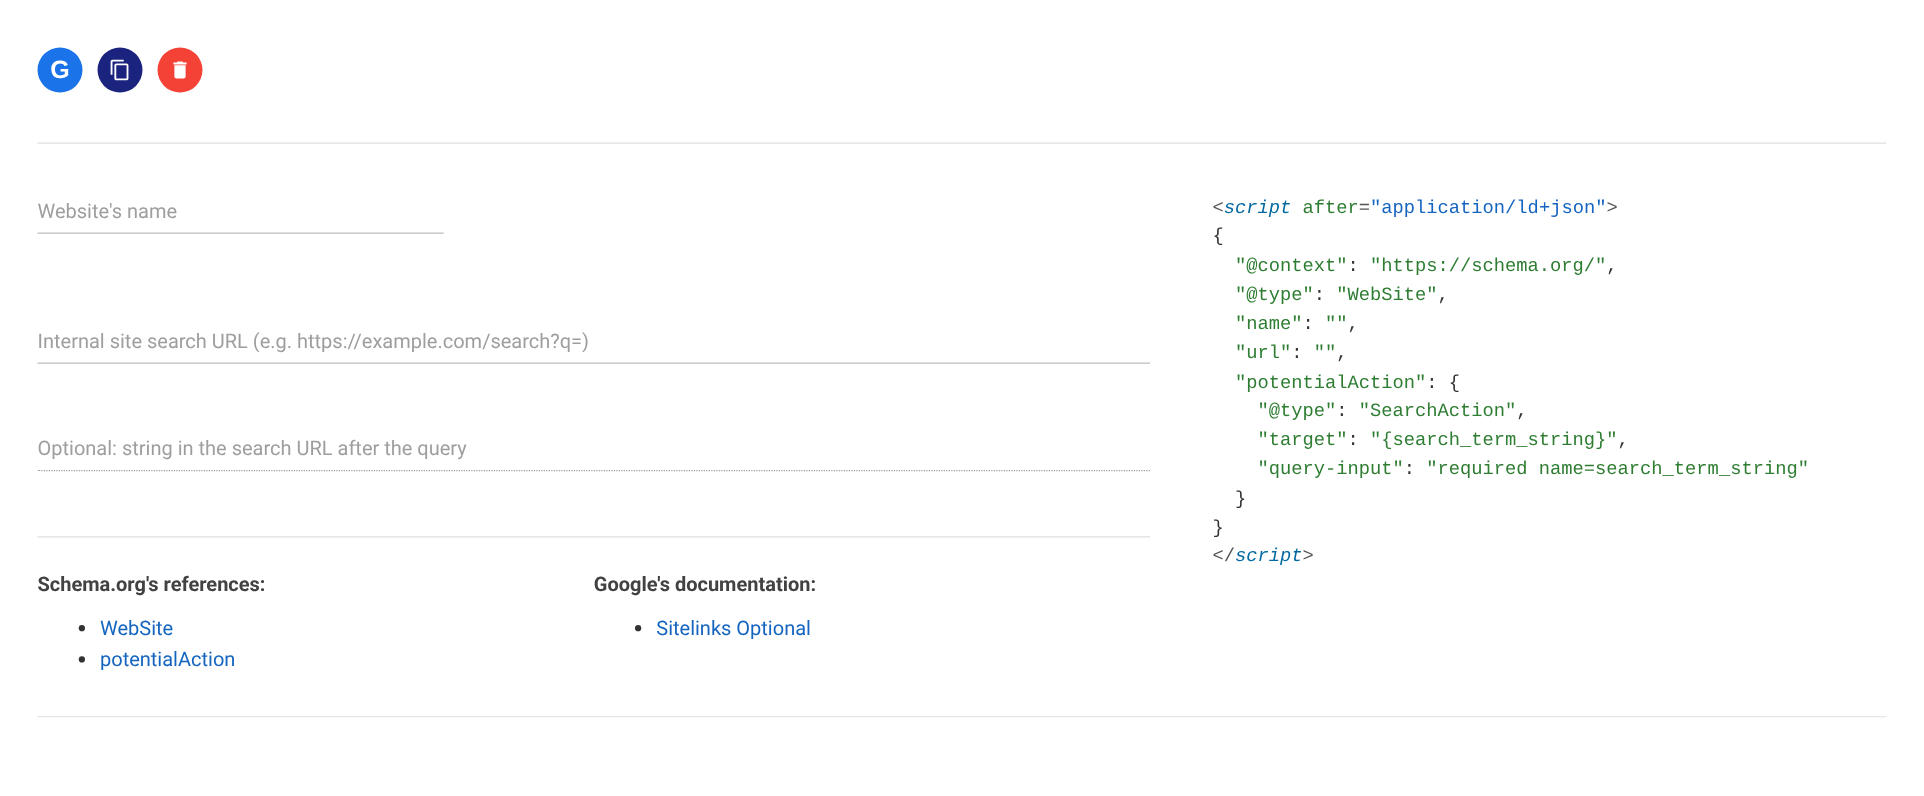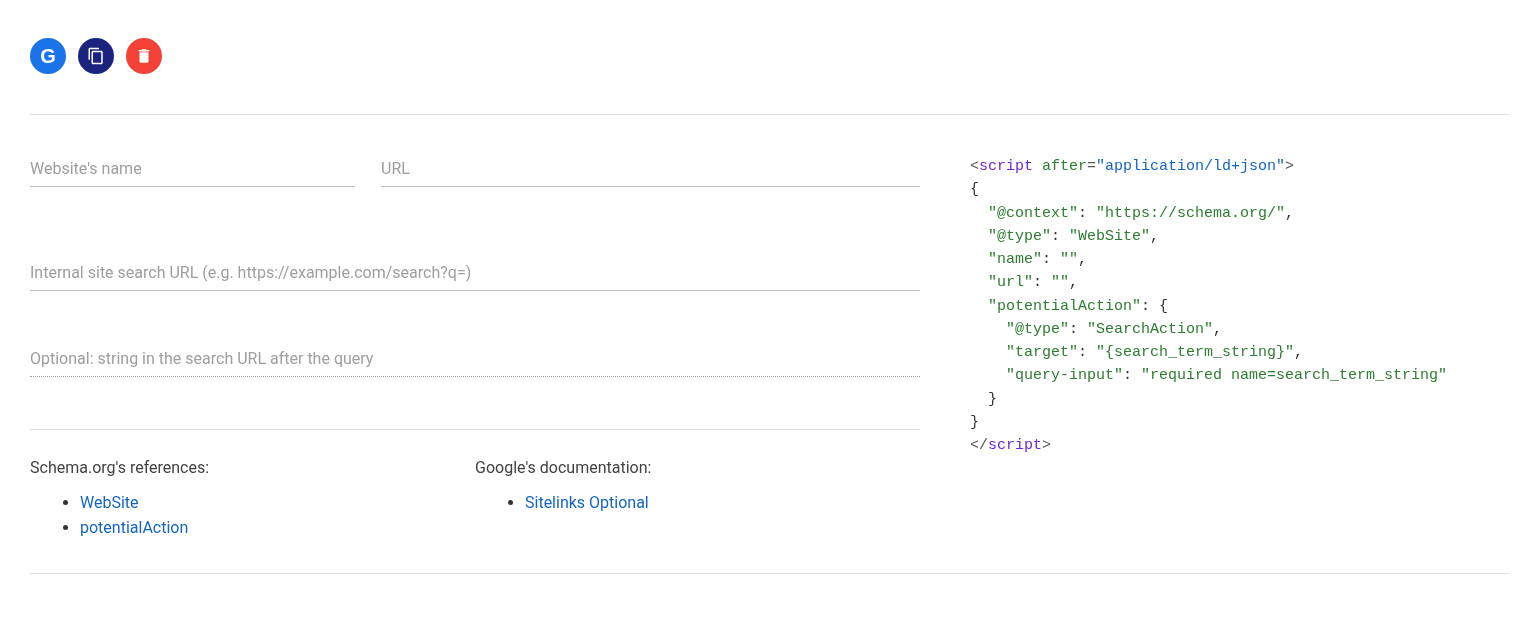--- a/index.html
+++ b/index.html
@@ -100,21 +100,21 @@
     padding-top: 28px;
     margin-top: 20px;
     display: flex;
   }
   .ref-col {
     flex: 0 0 445px;
   }
   .ref-heading {
     font-size: 16px;
     color: #424242;
-    font-weight: 400;
+    font-weight: 700;
     margin-bottom: 16px;
   }
   .ref-list {
     list-style: disc;
     padding-left: 50px;
   }
   .ref-list li {
     margin-bottom: 6px;
   }
   .ref-list a {
@@ -124,21 +124,21 @@
   }
   .code-col {
     flex: 1;
     font-family: "Courier New", monospace;
     font-size: 15px;
     line-height: 1.55;
     white-space: pre;
     color: #333;
     padding-top: 2px;
   }
-  .tag { color: #6d28d9; }
+  .tag { color: #0369a1; font-style: italic; }
   .attr { color: #2e7d32; }
   .val { color: #1565c0; }
   .str { color: #2e7d32; }
   .punct { color: #555; }
   .footer-line {
     border-top: 1px solid #e0e0e0;
     margin-top: 30px;
   }
   .g-letter {
     font-family: Arial, sans-serif;
@@ -170,23 +170,20 @@
     </div>
   </div>
 
   <div class="content">
     <div class="form-col">
 
       <div class="form-row">
         <div class="input-wrap small">
           <input type="text" class="text-input" placeholder="Website's name" style="">
         </div>
-        <div class="input-wrap medium">
-          <input type="text" class="text-input" placeholder="URL" style="">
-        </div>
       </div>
 
       <div class="form-row-single">
         <div class="input-wrap full">
           <input type="text" class="text-input" placeholder="Internal site search URL (e.g. https://example.com/search?q=)" style="">
         </div>
       </div>
 
       <div class="form-row-single">
         <div class="input-wrap full">

